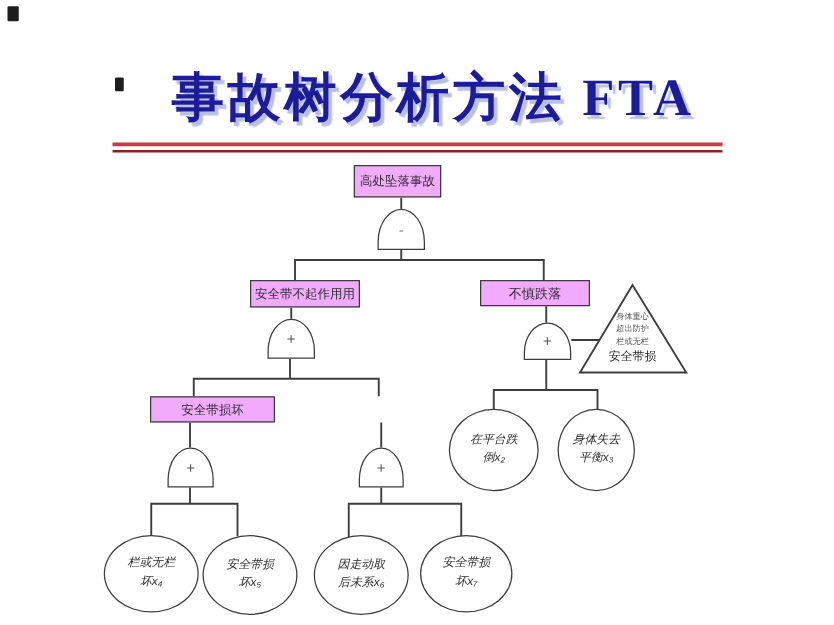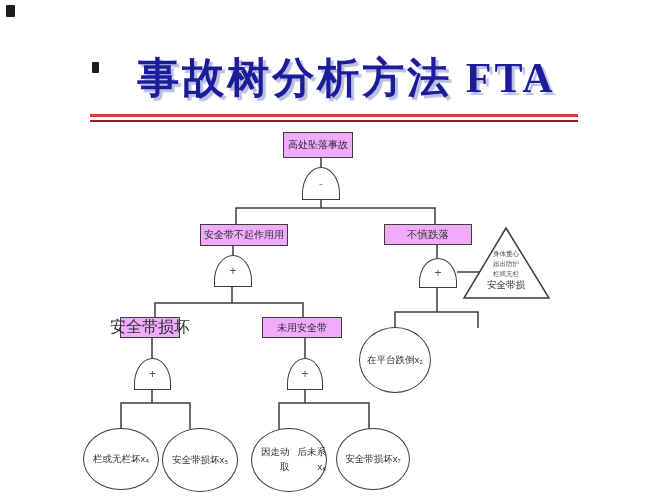--- a/index.html
+++ b/index.html
@@ -11,31 +11,31 @@
   .rule{position:absolute;left:90px;top:114px;width:488px;height:3px;
         border-top:3px solid #cf3a3a;border-bottom:2px solid #8d2020;background:#fff;}
   .wires{position:absolute;left:0;top:0;width:667px;height:500px;}
   .ebox{position:absolute;box-sizing:border-box;border:1.5px solid #3c3c3c;background:#f0abfc;
         display:flex;align-items:center;justify-content:center;font-size:10.5px;color:#2e2e2e;
         white-space:nowrap;}
   .gate{position:absolute;box-sizing:border-box;border:1.5px solid #3c3c3c;background:#fff;
         border-radius:50% 50% 0 0 / 80% 80% 0 0;display:flex;align-items:center;
         justify-content:center;font-size:12px;color:#555;}
   .circle{position:absolute;box-sizing:border-box;border:1.5px solid #3c3c3c;background:#fff;
-        border-radius:50%;display:flex;flex-direction:row;align-items:center;
-        justify-content:center;font-size:9.5px;line-height:1.55;color:#2e2e2e;text-align:right;}
+        border-radius:50%;display:flex;flex-direction:column;align-items:center;
+        justify-content:center;font-size:9.5px;line-height:1.55;color:#2e2e2e;text-align:left;font-style:italic;}
   .tri-text{position:absolute;left:473px;top:249px;width:66px;text-align:center;
         font-size:6.5px;line-height:1.5;color:#555;}
   .tri-label{position:absolute;left:473px;top:279px;width:66px;text-align:center;
         font-size:9.5px;color:#2e2e2e;}
   .ink{position:absolute;background:#1d1d1d;border-radius:1px;}
   #top-event{left:283px;top:132px;width:70px;height:26px;font-size:10px;}
   #evt-belt-fail{left:200px;top:224px;width:88px;height:22px;font-size:10px;}
   #evt-careless-fall{left:384px;top:224px;width:88px;height:21px;}
-  #evt-belt-damaged{left:120px;top:317px;width:60px;height:21px;font-size:16px;text-align:center;}
+  #evt-belt-damaged{left:120px;top:317px;width:100px;height:21px;font-size:10px;text-align:center;}
   #evt-belt-unused{left:262px;top:317px;width:80px;height:21px;font-size:10px;}
   #gate-1{left:302px;top:167px;width:38px;height:33px;color:#8a8a8a;}
   #gate-2{left:214px;top:255px;width:38px;height:32px;}
   #gate-3{left:419px;top:258px;width:38px;height:30px;}
   #gate-4{left:134px;top:358px;width:37px;height:32px;}
   #gate-5{left:287px;top:358px;width:36px;height:32px;}
   #circle-x2{left:359px;top:327px;width:72px;height:66px;}
   #circle-x3{left:446px;top:327px;width:62px;height:66px;}
   #circle-x4{left:83px;top:428px;width:76px;height:62px;}
   #circle-x5{left:162px;top:428px;width:76px;height:64px;}
@@ -80,25 +80,28 @@
   <div class="gate" id="gate-3">+</div>
 
   <div class="tri-text">
     <div>身体重心</div>
     <div>超出防护</div>
     <div>栏或无栏</div>
   </div>
   <div class="tri-label">安全带损</div>
 
   <div class="ebox" id="evt-belt-damaged">安全带损坏</div>
-  <div class="ebox" id="evt-belt-unused">未用安全带</div>
 
   <div class="circle" id="circle-x2">
     <div>在平台跌</div>
     <div>倒x₂</div>
+  </div>
+  <div class="circle" id="circle-x3">
+    <div>身体失去</div>
+    <div>平衡x₃</div>
   </div>
 
   <div class="gate" id="gate-4">+</div>
   <div class="gate" id="gate-5">+</div>
 
   <div class="circle" id="circle-x4">
     <div>栏或无栏</div>
     <div>坏x₄</div>
   </div>
   <div class="circle" id="circle-x5">

